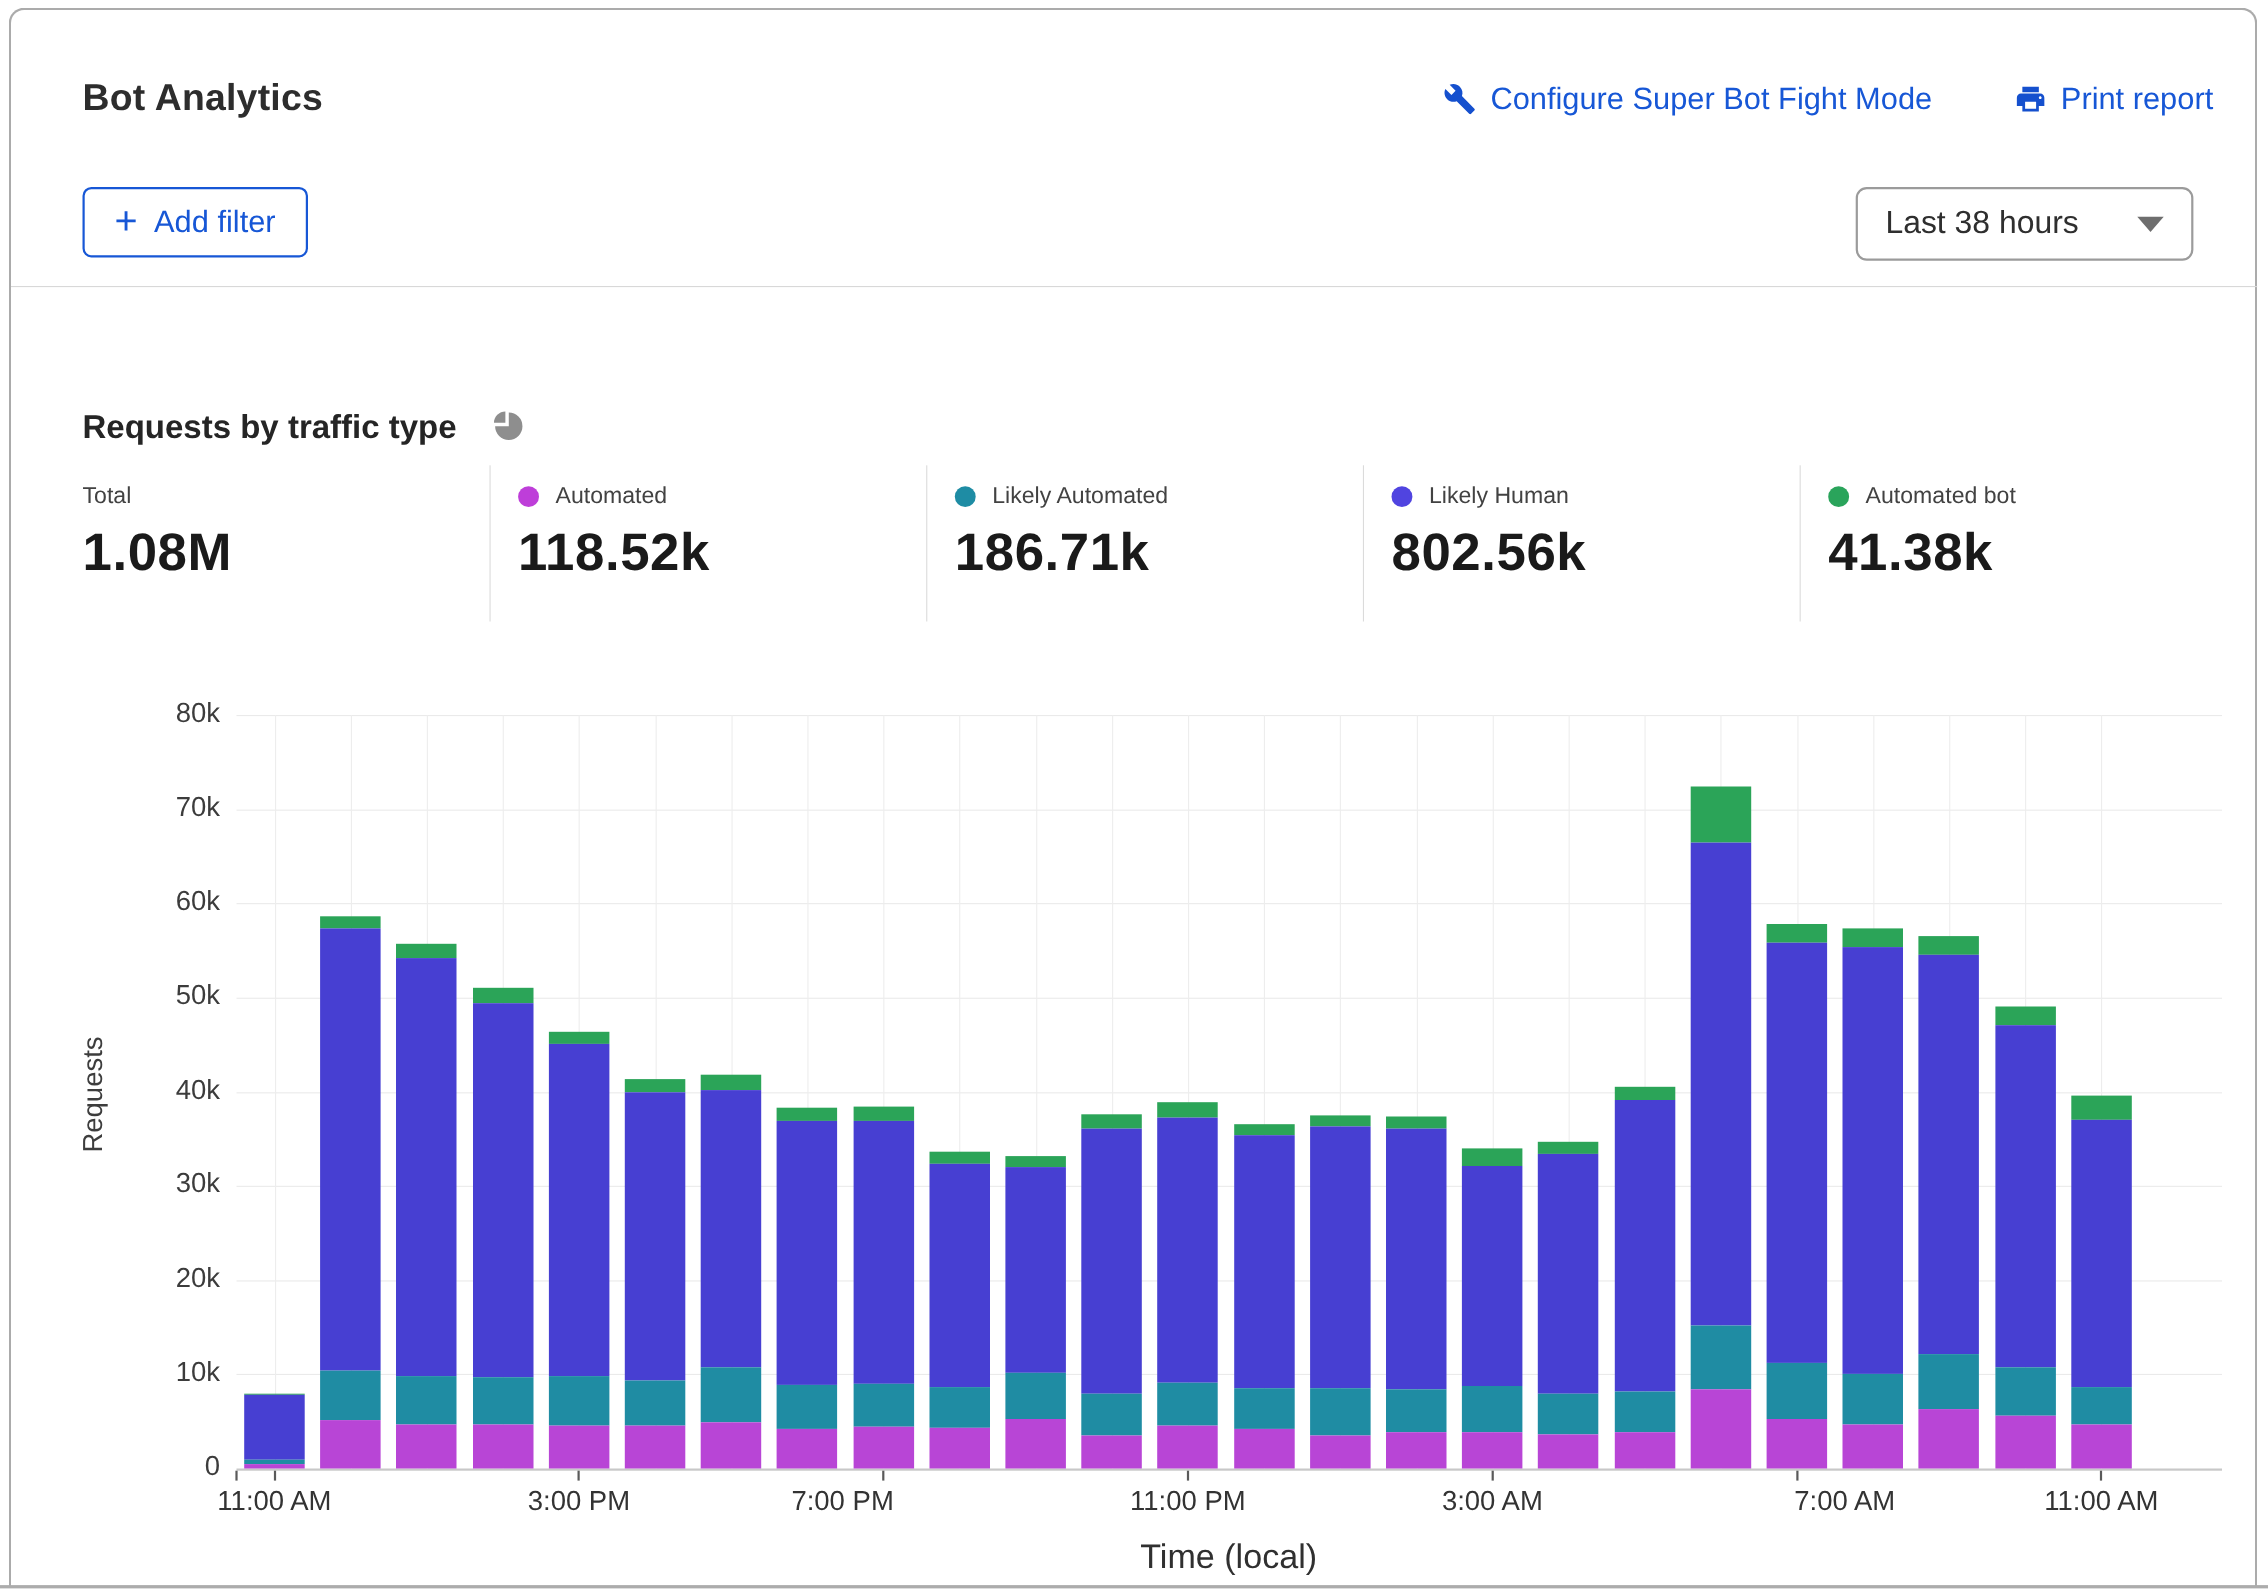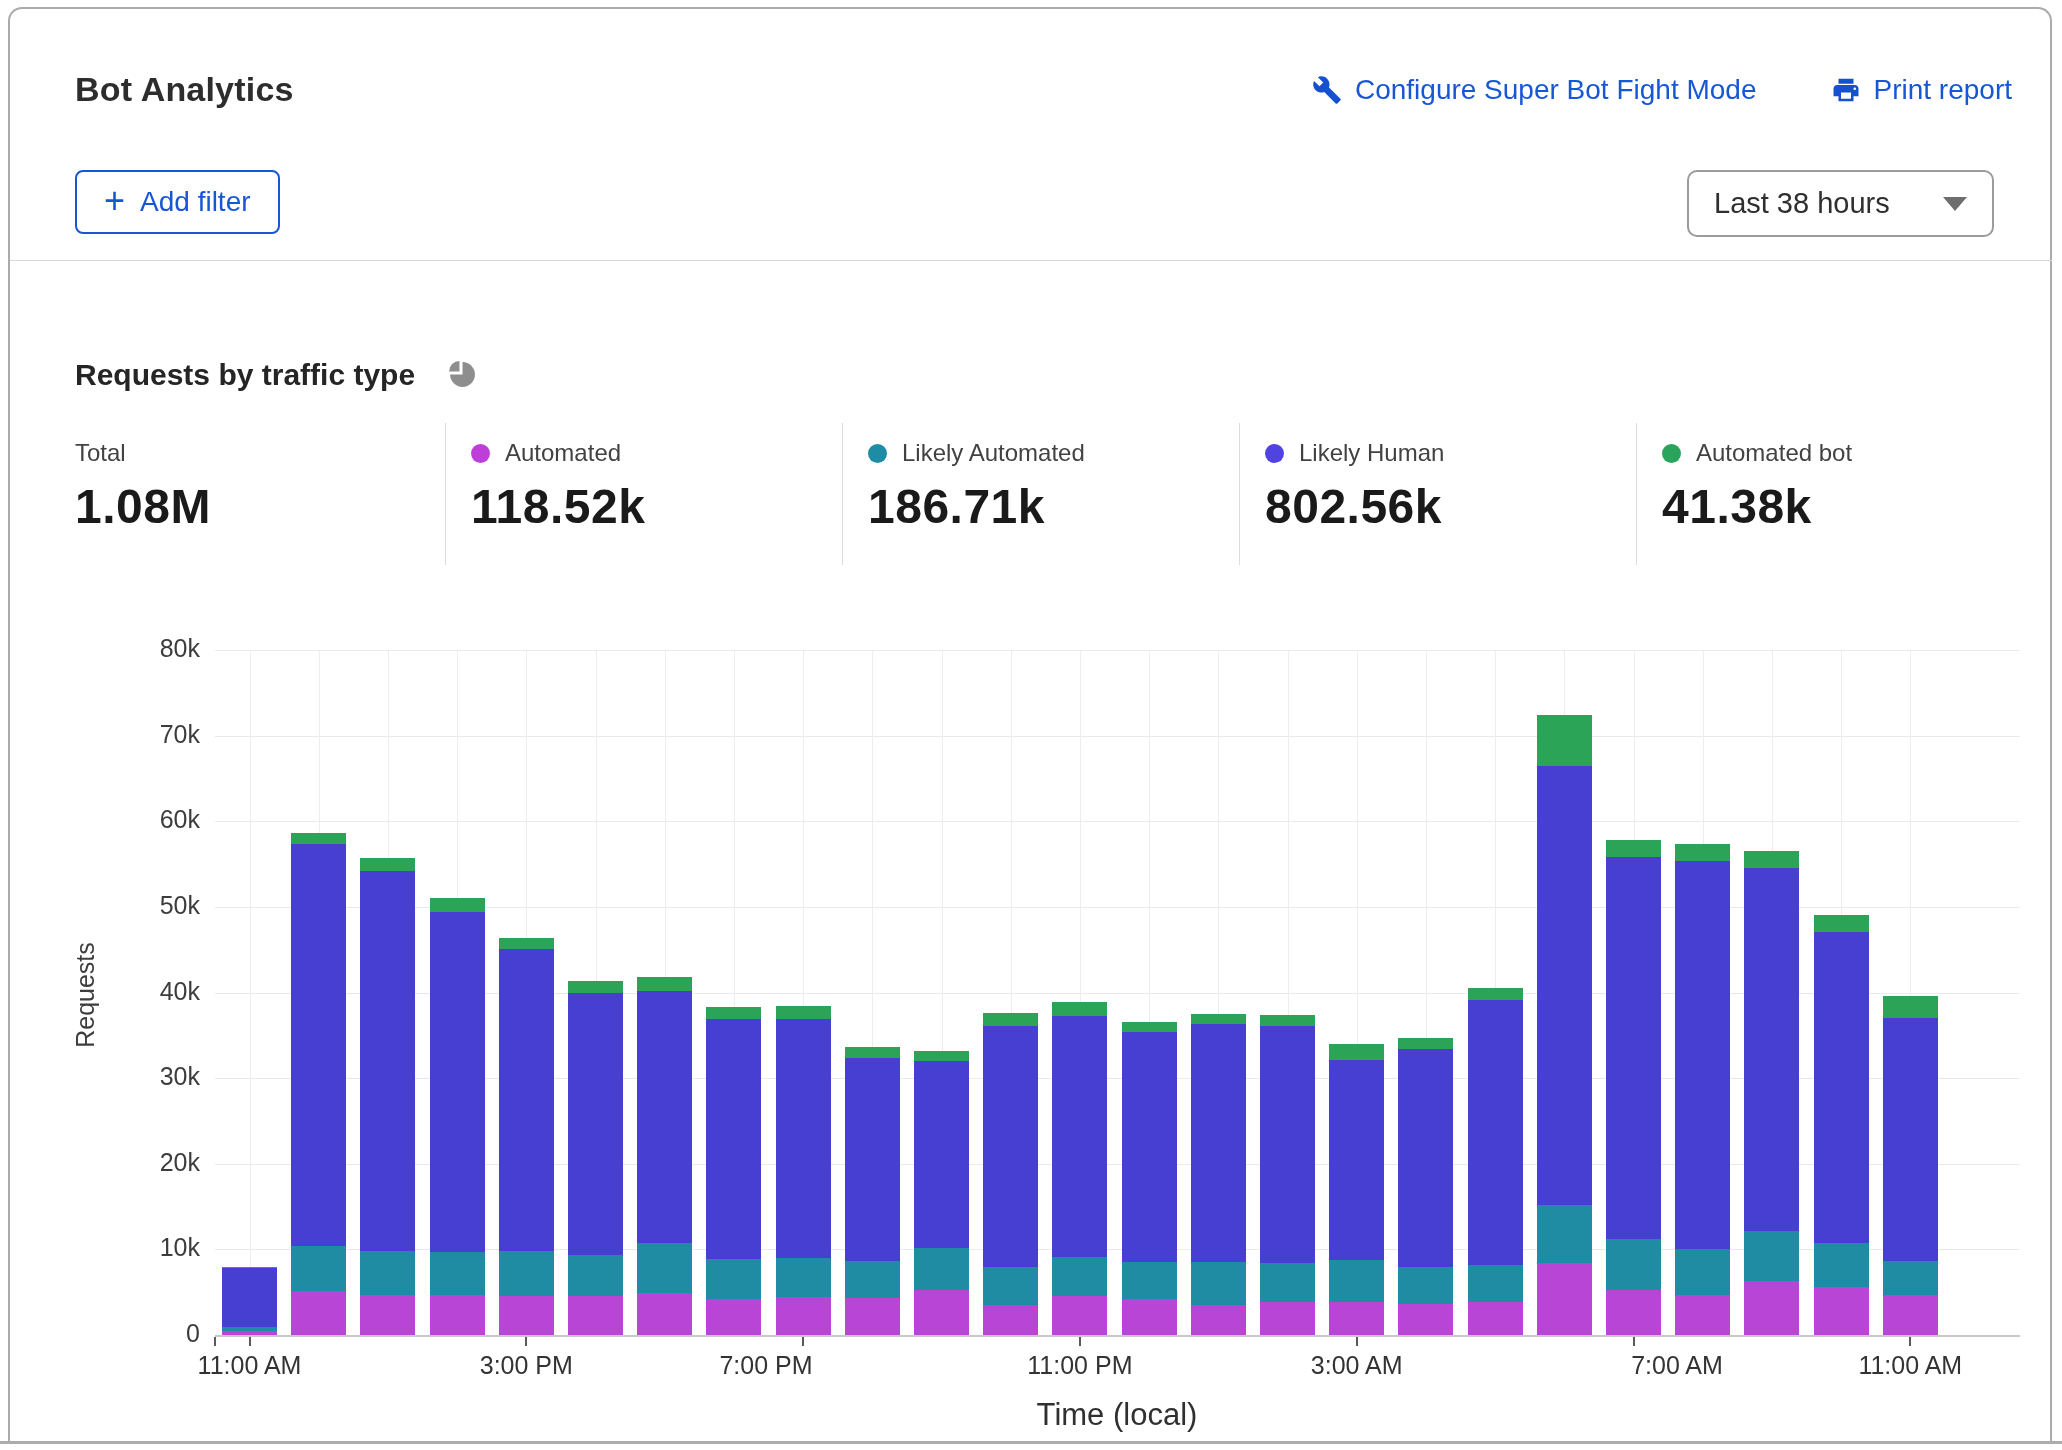--- a/index.html
+++ b/index.html
@@ -31,29 +31,29 @@
   }
   .plus-glyph{font-size:36px;font-weight:400;line-height:1;margin-top:-3px;}
   .time-select{
     width:307px;height:67px;border:2px solid #9B9B9B;border-radius:10px;background:#fff;
     display:flex;align-items:center;justify-content:space-between;padding:0 25px;box-sizing:border-box;
     font-size:29px;color:#2f2f2f;cursor:pointer;
   }
   .caret{width:0;height:0;border-left:12px solid transparent;border-right:12px solid transparent;border-top:14px solid #6E6E6E;}
 
   
-  .section-title{position:absolute;left:75px;top:358px;display:flex;align-items:center;gap:32px;}
+  .section-title{position:absolute;left:75px;top:372px;display:flex;align-items:center;gap:32px;}
   .section-title .txt{font-size:30px;font-weight:700;color:#252525;}
 
   
   .stats{position:absolute;left:75px;top:423px;height:142px;display:flex;}
   .stat{width:397px;box-sizing:border-box;}
   .stat.first{width:370px;}
   .stat:not(.first){border-left:1px solid #DBDBDB;padding-left:25px;}
-  .stat-label-row{margin-top:16px;display:flex;align-items:center;gap:15px;font-size:24px;color:#424242;}
+  .stat-label-row{margin-top:16px;display:flex;align-items:center;gap:15px;font-size:21px;color:#424242;}
   .dot{width:19px;height:19px;border-radius:50%;flex:0 0 auto;}
   .stat-value{margin-top:12px;font-size:48px;font-weight:700;color:#1a1a1a;letter-spacing:.5px;}
 
   
   .chart-layer{position:absolute;left:0;top:0;width:2062px;height:1450px;pointer-events:none;}
   .plot{position:absolute;left:215px;top:650px;width:1805px;height:685px;border-bottom:2px solid #C8C8C8;}
   .hgrid{position:absolute;left:0;right:0;height:1px;background:#EAEAEA;}
   .vgrid{position:absolute;top:0;bottom:0;width:1px;background:#EDEDED;}
   .bar{position:absolute;bottom:0;display:flex;flex-direction:column-reverse;}
   .seg{width:100%;}

